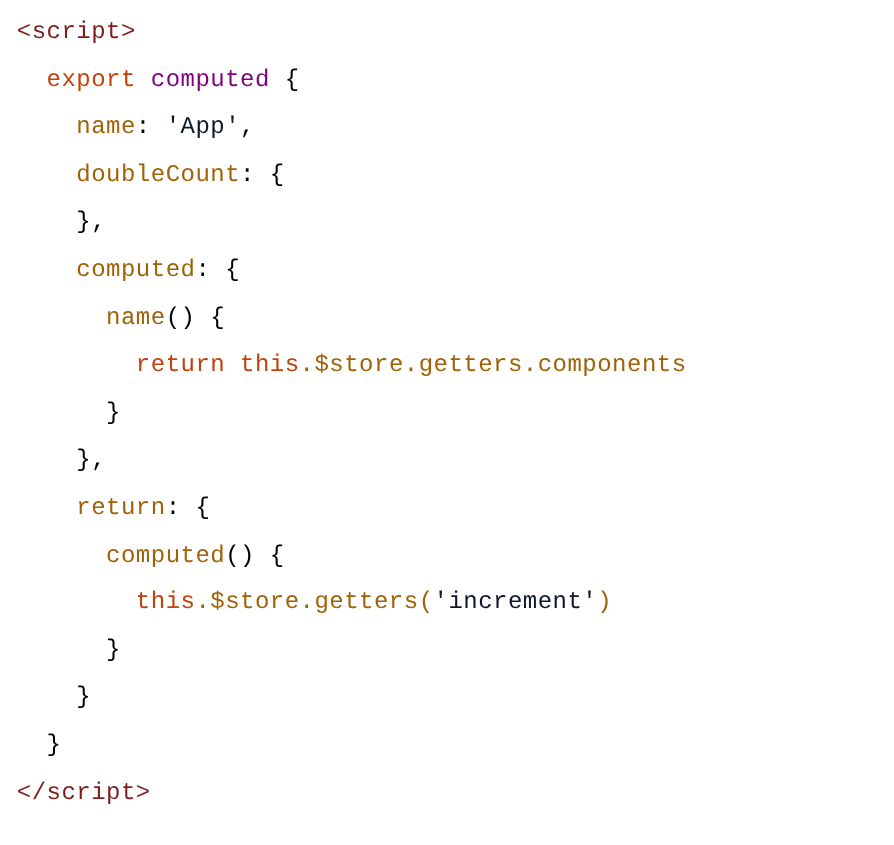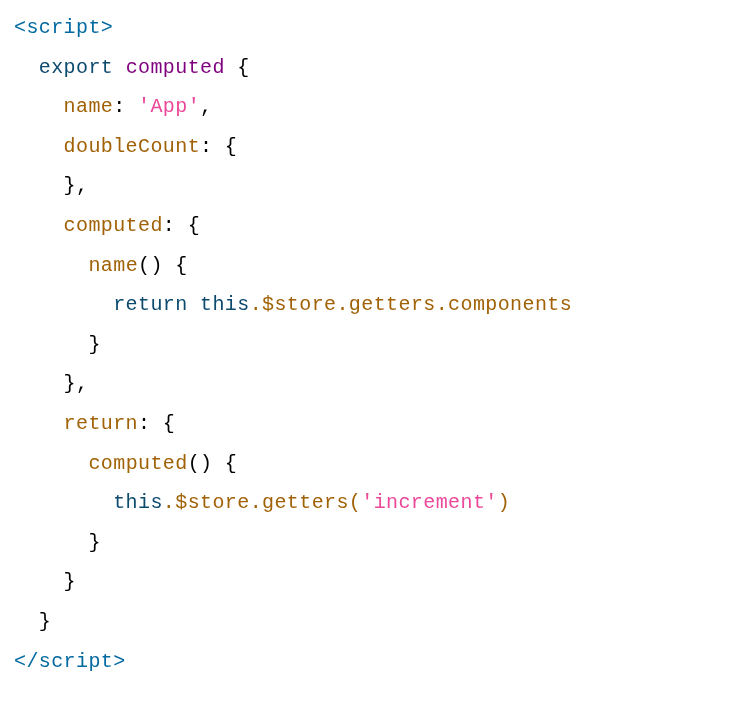--- a/index.html
+++ b/index.html
@@ -12,25 +12,25 @@
     letter-spacing: 0.4px;
     color: #000;
     width: 745px;
     box-sizing: border-box;
   }
   pre {
     margin: 0;
     white-space: pre;
     font-family: inherit;
   }
-  .tag    { color: #0369a1; }   
-  .kw     { color: #0c4a6e; }   
+  .tag    { color: #7f1d1d; }   
+  .kw     { color: #c2410c; }   
   .kw2    { color: #7f007f; }   
   .prop   { color: #a16207; }   
-  .str    { color: #ec4899; }   
+  .str    { color: #0f172a; }   
   .punct  { color: #000000; }
 </style>
 </head>
 <body>
 
 <pre id="code-block"><span><span class="tag">&lt;script&gt;</span></span>
 <span>  <span class="kw">export </span><span class="kw2">computed </span><span class="punct">{</span></span>
 <span>    <span class="prop">name</span><span class="punct">: </span><span class="str">'App'</span><span class="punct">,</span></span>
 <span>    <span class="prop">doubleCount</span><span class="punct">: {</span></span>
 <span>    <span class="punct">},</span></span>

